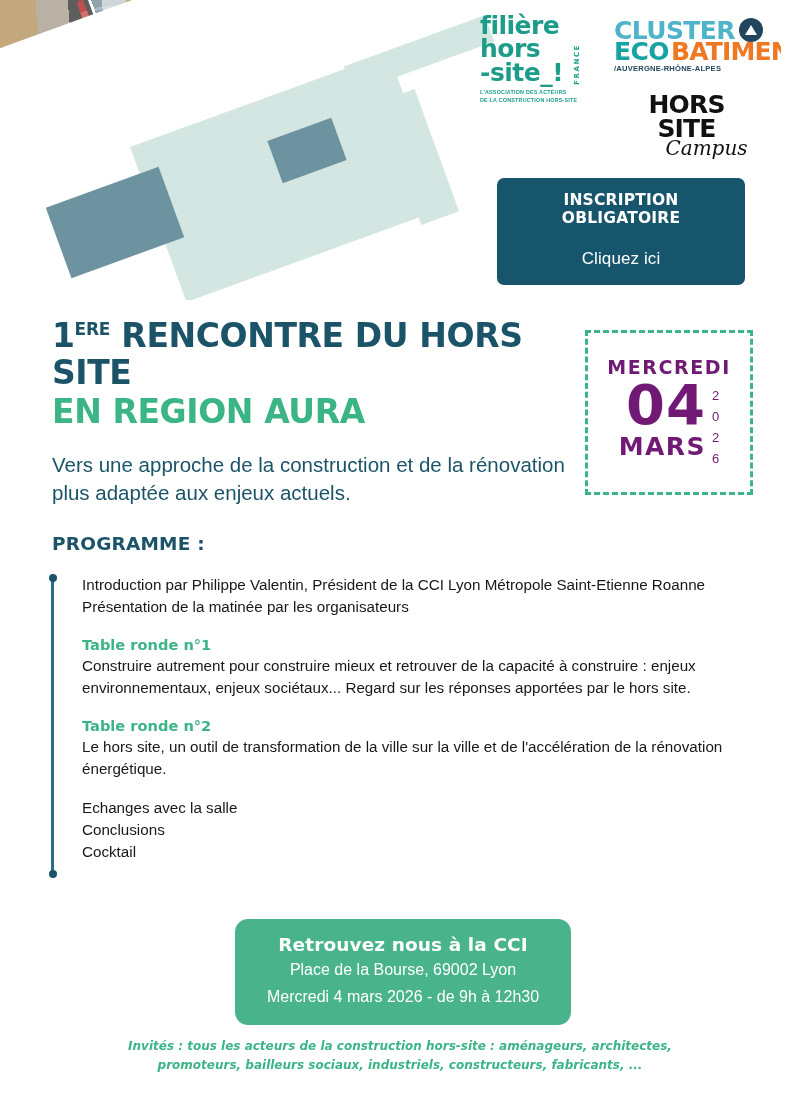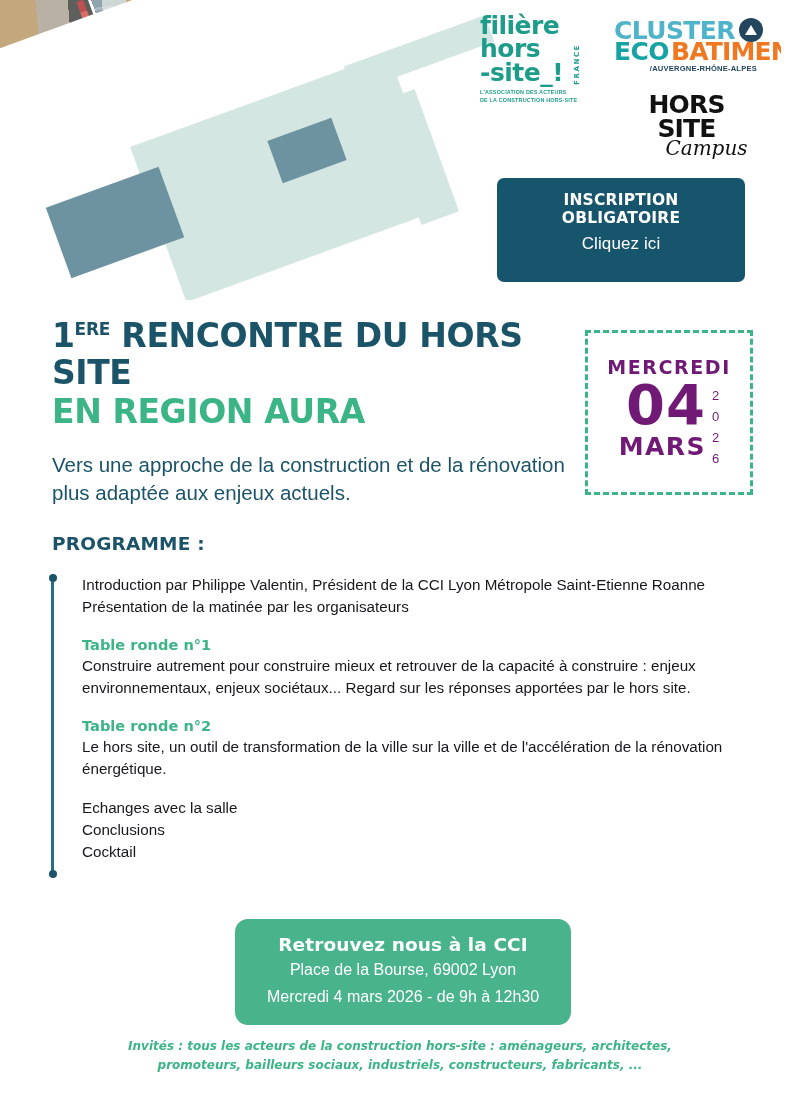--- a/index.html
+++ b/index.html
@@ -227,21 +227,21 @@
     font-family: "DejaVu Sans", sans-serif;
     font-weight: bold;
     font-size: 25px;
     letter-spacing: -0.8px;
   }
   .cluster-region {
     color: #23465e;
     font-size: 7.6px;
     font-weight: bold;
     letter-spacing: 0.2px;
-    text-align: right;
+    text-align: left;
     margin-top: 1px;
     padding-right: 2px;
   }
   .logo-hscampus { position: relative; text-align: center; width: 140px; }
   .hs-top {
     color: #111111;
     font-family: "DejaVu Sans", sans-serif;
     font-weight: bold;
     font-size: 25px;
     letter-spacing: -0.8px;
@@ -257,34 +257,34 @@
     padding-left: 40px;
   }
 
   
   .cta {
     position: absolute;
     right: 36px; top: 178px;
     width: 248px;
     background: #17556c;
     border-radius: 7px;
-    padding: 13px 10px 28px;
+    padding: 13px 10px 16px;
     text-align: center;
     color: #ffffff;
     cursor: pointer;
   }
   .cta-title {
     font-family: "DejaVu Sans", sans-serif;
     font-weight: bold;
     font-size: 15.5px;
     letter-spacing: 0.2px;
   }
   .cta-sub {
     font-size: 17px;
-    margin-top: 7px;
+    margin-top: 22px;
     letter-spacing: 0.1px;
   }
 
   
   .title-wrap {
     position: absolute;
     left: 52px; top: 318px;
     width: 520px;
   }
   .title-line1 {

